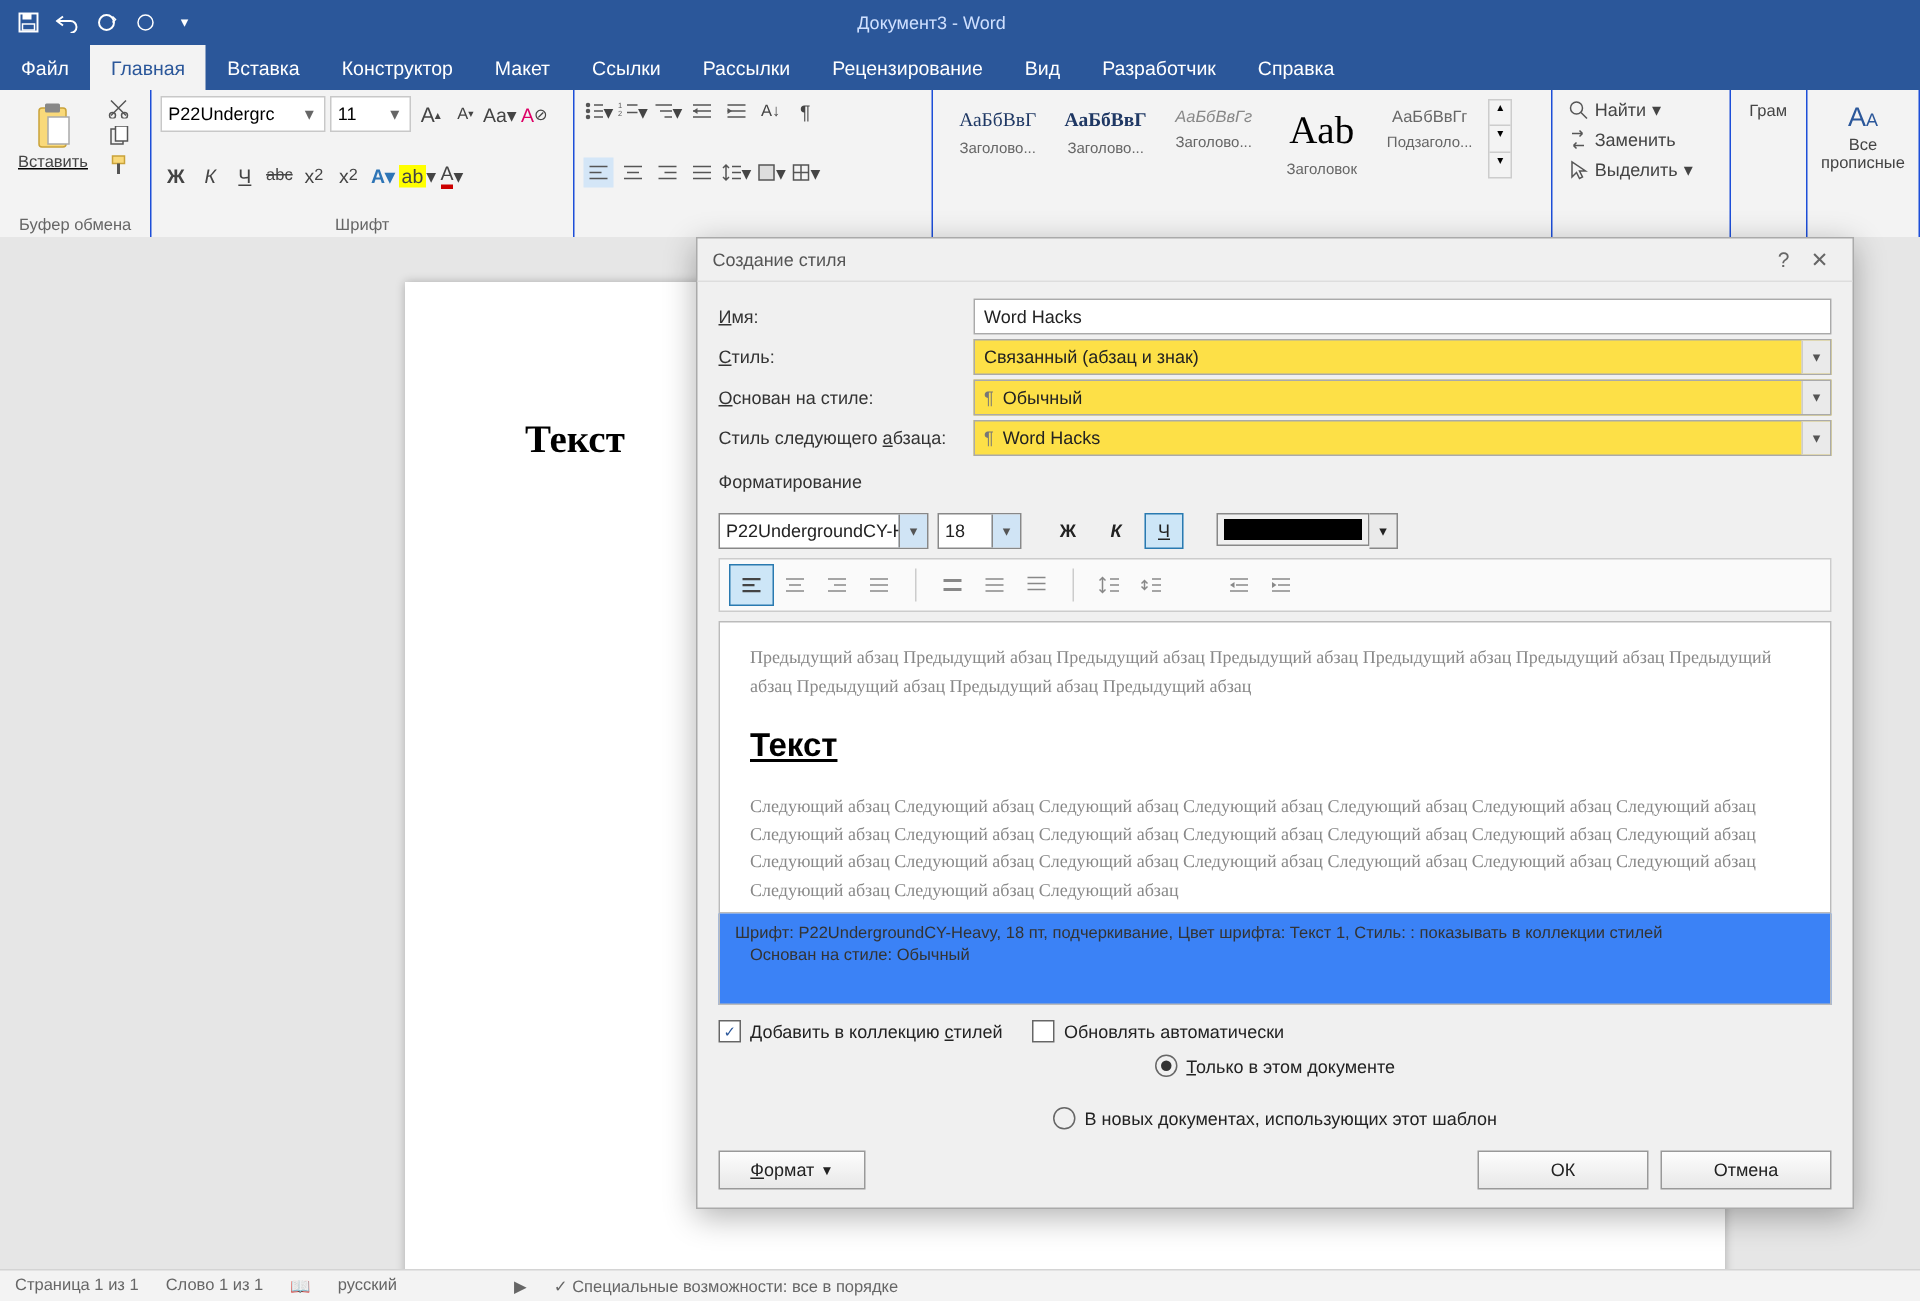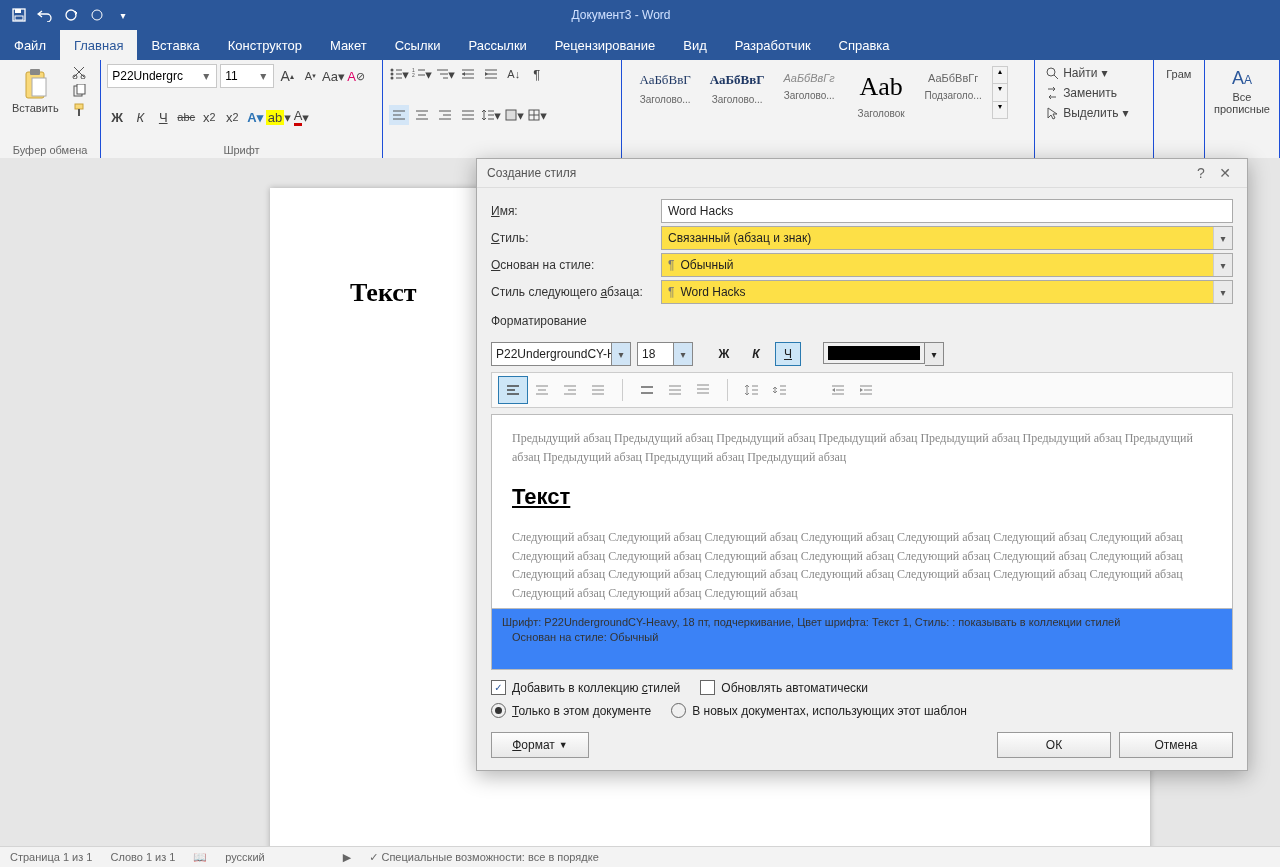--- a/index.html
+++ b/index.html
@@ -27,21 +27,21 @@
   .style-item { min-width:66px; text-align:center; cursor:pointer; }
   .style-sample { font-size:13px; padding:6px 2px 2px 2px; color:#1f3864;}
   .style-name { font-size:10px; color:#666; padding-top:4px; white-space:nowrap; overflow:hidden; text-overflow:ellipsis;}
   .edit-list { display:flex; flex-direction:column; gap:2px; font-size:12px; color:#444; }
   .edit-item { display:flex; align-items:center; gap:4px; padding:2px 4px; cursor:pointer; }
   .doc-area { position:absolute; top:158px; left:0; right:0; bottom:20px; background:#e6e6e6; overflow:hidden;}
   .page { position:absolute; left:270px; top:30px; width:720px; height:960px; background:#fff; box-shadow:0 0 6px rgba(0,0,0,.25); padding:90px 80px;}
   .page h1 { font-family:Georgia, serif; font-weight:700; font-size:26px; margin:0;}
   .statusbar { position:absolute; bottom:0; left:0; right:0; height:20px; background:#f3f3f3; border-top:1px solid #d4d4d4; display:flex; align-items:center; gap:18px; padding:0 10px; font-size:11px; color:#666;}
   
-  .dialog { position:absolute; left:476px; top:158px; width:770px; background:#f0f0f0; border:1px solid #aaa; box-shadow:0 5px 20px rgba(0,0,0,.3); font-size:12px; color:#222;}
+  .dialog { position:absolute; left:464px; top:158px; width:770px; background:#f0f0f0; border:1px solid #aaa; box-shadow:0 5px 20px rgba(0,0,0,.3); font-size:12px; color:#222;}
   .dlg-title { display:flex; align-items:center; padding:6px 10px; color:#555; border-bottom:1px solid #ddd;}
   .dlg-title .spacer{flex:1;}
   .dlg-x { width:24px; text-align:center; cursor:pointer; color:#666; font-size:14px;}
   .dlg-body { padding:8px 14px 12px 14px;}
   .section-h { font-size:12px; color:#333; padding:2px 0 6px 0;}
   .form-row { display:flex; align-items:center; margin:3px 0; }
   .form-label { width:170px; color:#333; }
   .form-input { flex:1; height:22px; border:1px solid #aaa; background:#fff; padding:0 6px; display:flex; align-items:center; position:relative;}
   .form-select { flex:1; height:22px; border:1px solid #aaa; background:#fde047; padding:0 6px; display:flex; align-items:center; position:relative;}
   .sel-arrow { position:absolute; right:0; top:0; bottom:0; width:18px; border-left:1px solid #ccc; display:flex; align-items:center; justify-content:center; color:#555; font-size:10px; background:#eaeaea;}
@@ -63,21 +63,21 @@
   .ab-sep { width:1px; height:22px; background:#ccc; margin:0 10px;}
   .ab-gap { width:30px;}
   .preview-box { border:1px solid #bbb; background:#fff; margin-top:6px; height:165px; padding:14px 20px; font-family:'Times New Roman', serif; font-size:12px; overflow:hidden; line-height:1.55;}
   .preview-gray{ color:#888;}
   .preview-main{ font-family:Arial, sans-serif; font-weight:900; font-size:22px; text-decoration:underline; color:#000; margin:14px 0;}
   .desc-box { border:1px solid #bbb; border-top:none; background:#3b82f6; padding:6px 10px; height:48px; font-size:11px; color:#333; line-height:1.4;}
   .desc-box .indent{ padding-left:10px;}
   .check-row { display:flex; align-items:center; gap:20px; margin-top:10px;}
   .chk { display:flex; align-items:center; gap:6px; cursor:pointer;}
   .chk-box { width:13px; height:13px; border:1px solid #666; background:#fff; display:flex; align-items:center; justify-content:center; font-size:10px; color:#2b579a;}
-  .radio-row { display:flex; align-items:center; gap:20px; margin-top:8px;}
+  .radio-row { display:flex; align-items:center; gap:20px; margin-top:8px;flex-direction:column;}
   .rad { display:flex; align-items:center; gap:6px; cursor:pointer;}
   .rad-dot { width:13px; height:13px; border:1px solid #666; border-radius:50%; display:flex; align-items:center; justify-content:center;}
   .rad-dot.sel::after{ content:''; width:7px; height:7px; background:#333; border-radius:50%;}
   .dlg-buttons { display:flex; align-items:center; margin-top:14px;}
   .dlg-buttons .spacer{flex:1;}
   .btn { height:24px; min-width:88px; border:1px solid #999; background:linear-gradient(#fdfdfd,#e8e8e8); display:flex; align-items:center; justify-content:center; cursor:pointer; padding:0 12px; margin-left:8px;}
   .btn.fmt { min-width:72px; margin-left:0;}
   .caret{ font-size:9px; margin-left:4px;}
   .u { text-decoration:underline; text-decoration-style:solid;}
   svg { display:block; }
@@ -126,21 +126,21 @@
   <div class="tab">Рассылки</div>
   <div class="tab">Рецензирование</div>
   <div class="tab">Вид</div>
   <div class="tab">Разработчик</div>
   <div class="tab">Справка</div>
 </div>
 
 <div class="ribbon">
 
   <div class="group" style="width:92px;">
-    <div class="row" style="align-items:flex-start;">
+    <div class="row" style="align-items:flex-start;text-decoration:underline;">
       <div class="big-btn">
         <svg width="28" height="32">
             <rect x="5" y="4" width="18" height="26" rx="2" fill="#f9d97a" stroke="#c9a23a"></rect>
             <rect x="9" y="1" width="10" height="6" rx="1" fill="#888"></rect>
             <rect x="11" y="10" width="14" height="18" fill="#fff" stroke="#aaa"></rect>
           </svg>
         <span>Вставить</span>
       </div>
       <div class="mini-col" style="margin-left:2px;">
         <div class="mini-btn">

